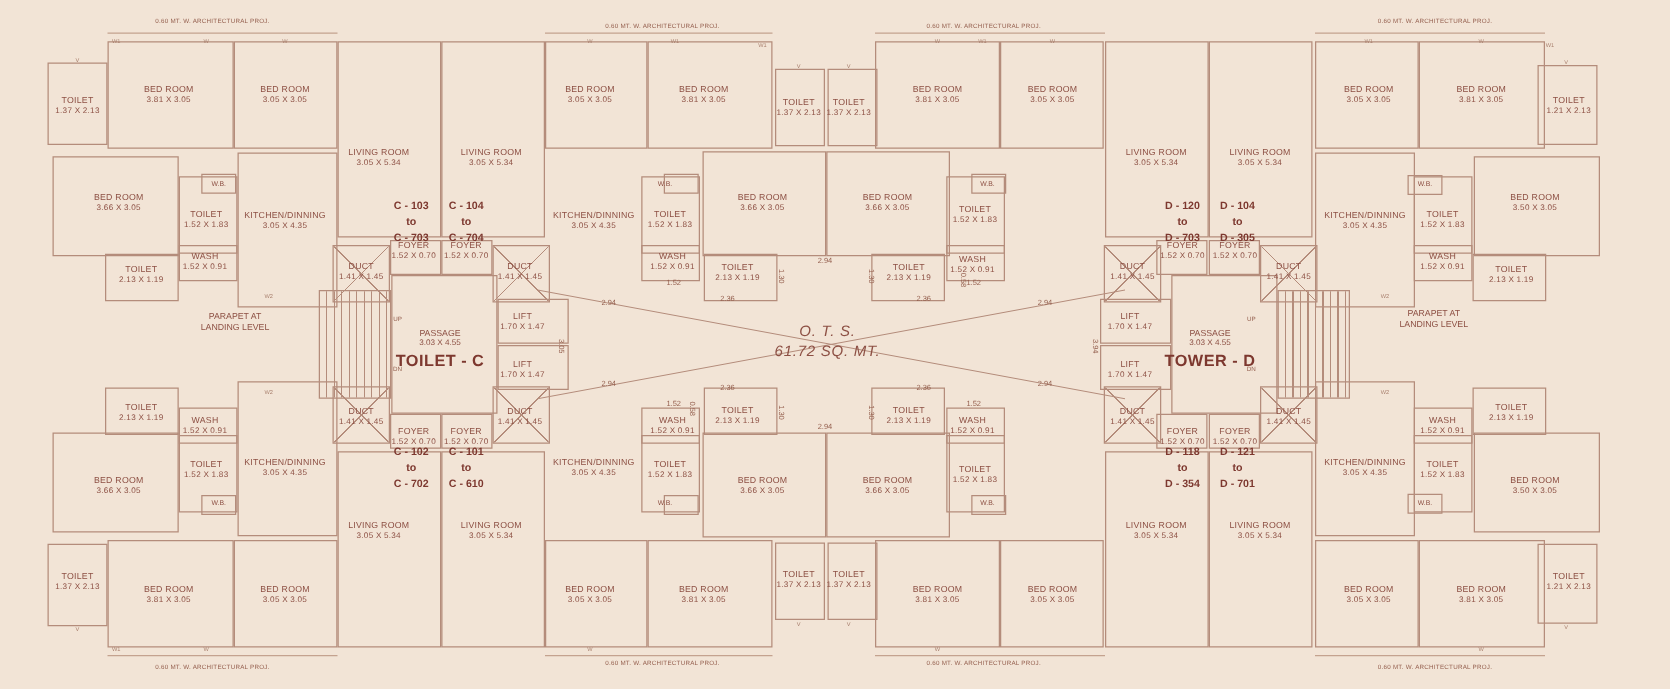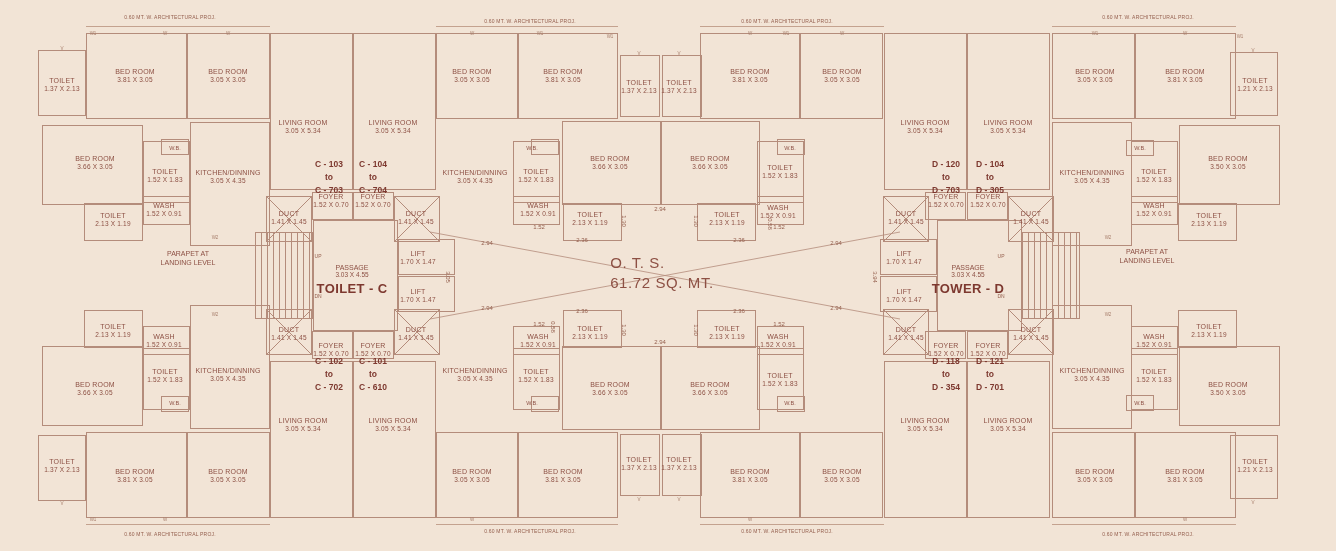--- a/index.html
+++ b/index.html
@@ -18,22 +18,22 @@
   .lbl .dim{font-size:6.5px;display:block;}
   .lbl .nm{display:block;}
   .wb{position:absolute;transform:translate(-50%,-50%);color:#8d5044;font-size:5.5px;white-space:nowrap;}
   .unit{position:absolute;transform:translate(-50%,-50%);text-align:center;color:#7d382f;
         font-weight:bold;font-size:8.5px;line-height:1.5;white-space:nowrap;}
   .unit span{display:block;}
   .towerlbl{position:absolute;transform:translate(-50%,-50%);text-align:center;color:#8d5044;white-space:nowrap;}
   .towerlbl .p1{display:block;font-size:7px;}
   .towerlbl .p2{display:block;font-size:6.5px;}
   .towerlbl .p3{display:block;font-size:13px;font-weight:bold;color:#7d382f;margin-top:3px;letter-spacing:.4px;}
-  .ots{position:absolute;transform:translate(-50%,-50%);text-align:left;color:#8d5044;
-       font-size:15px;line-height:1.35;letter-spacing:.6px;white-space:nowrap;}
+  .ots{position:absolute;transform:translate(-50%,-50%);text-align:center;color:#8d5044;
+       font-size:12px;line-height:1.35;letter-spacing:.6px;white-space:nowrap;font-style:italic;}
   .ots span{display:block;}
   .parapet{position:absolute;transform:translate(-50%,-50%);text-align:center;color:#8d5044;
        font-size:7px;line-height:1.3;white-space:nowrap;}
   .parapet span{display:block;}
   .dimlbl{position:absolute;transform:translate(-50%,-50%);color:#95604f;font-size:6px;white-space:nowrap;}
   .dimlbl.v{writing-mode:vertical-rl;}
   .mk{position:absolute;transform:translate(-50%,-50%);color:#a87f6d;font-size:4.5px;white-space:nowrap;}
   .updn{position:absolute;transform:translate(-50%,-50%);color:#95604f;font-size:5px;white-space:nowrap;}
   .proj{position:absolute;transform:translate(-50%,-50%);color:#95604f;font-size:5px;letter-spacing:.2px;white-space:nowrap;}
   svg.ov{position:absolute;left:0;top:0;pointer-events:none;}

